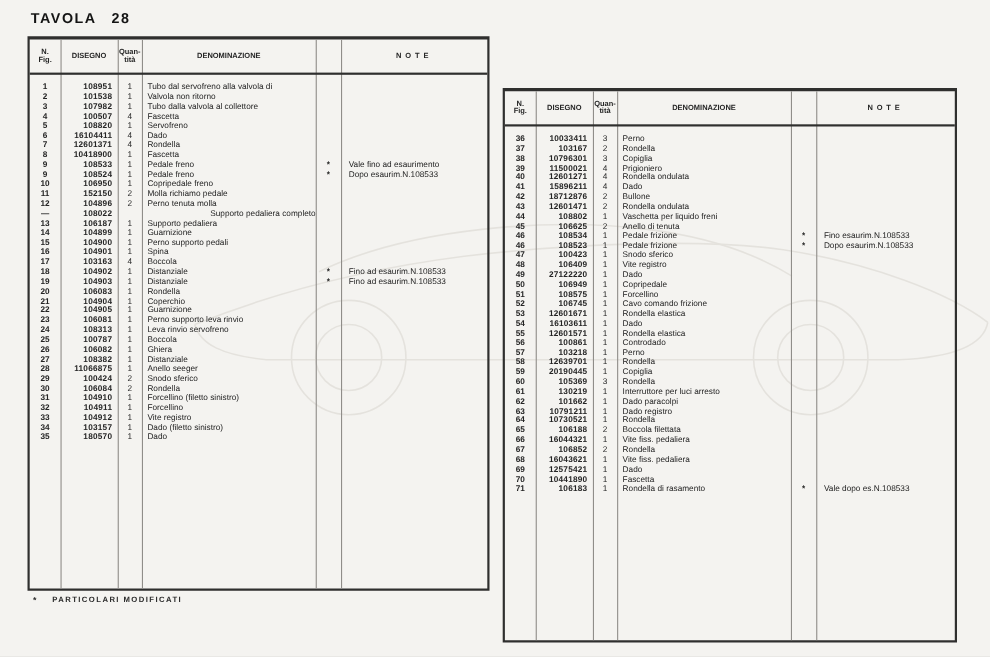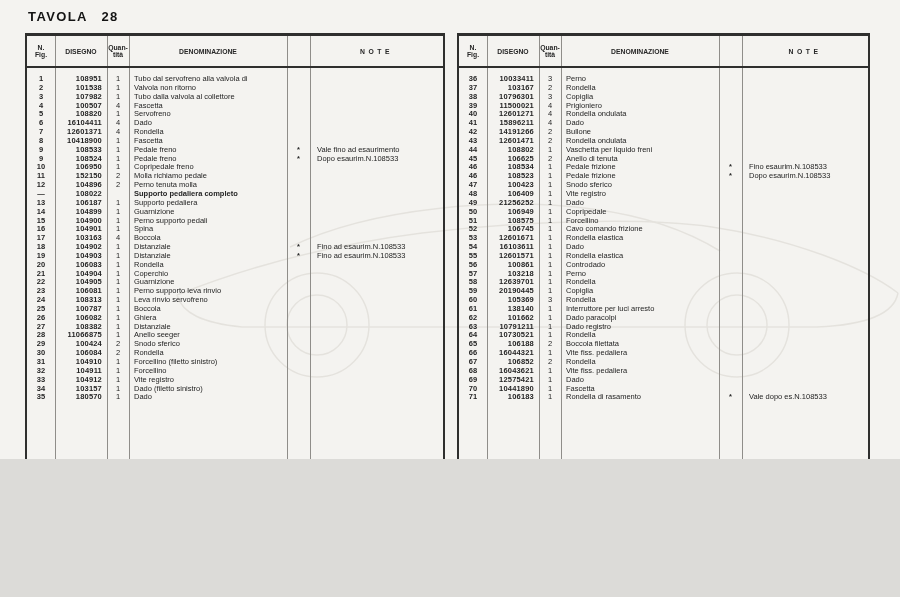--- a/index.html
+++ b/index.html
@@ -1,42 +1,42 @@
 <!DOCTYPE html>
 <html><head>
 <meta charset="utf-8">
 <style>
   html,body{margin:0;padding:0;background:#dcdbd8;}
-  .page{position:relative;width:900px;height:459px;background:#f4f3f0;
+  .page{position:relative;width:900px;height:597px;background:#f4f3f0;
         font-family:"Liberation Sans",sans-serif;color:#1d1d1d;overflow:hidden;}
   .title{position:absolute;left:28px;top:9px;font-size:13px;font-weight:bold;
          letter-spacing:1.4px;word-spacing:9px;color:#141414;z-index:3;}
   .watermark{position:absolute;left:172px;top:175px;z-index:0;opacity:.6;}
   .ptable{position:absolute;top:33px;height:504px;border:2px solid #2f2f2e;
           border-top-width:3px;box-sizing:border-box;z-index:1;background:transparent;}
   #left-table{left:25px;width:420px;}
-  #right-table{left:457px;width:413px;}
+  #right-table{left:457px;width:413px;margin-top:47px;}
   .vline{position:absolute;top:0;bottom:0;width:1px;background:#8f8d89;}
   .v1{left:28px}.v2{left:80px}.v3{left:102px}.v4{left:260px}.v5{left:283px}
   .thead{position:relative;height:30px;border-bottom:2px solid #2f2f2e;display:grid;
          grid-template-columns:28px 52px 22px 158px 23px 1fr;align-items:center;
          text-align:center;font-size:6.8px;font-weight:bold;color:#262626;z-index:2;}
   .thead .h span{display:block;line-height:7.5px;}
   .note-h{letter-spacing:3.5px;}
   .tbody{position:absolute;top:32px;left:0;right:0;bottom:0;padding-top:7px;}
   .trow{display:grid;grid-template-columns:28px 52px 22px 158px 23px 1fr;
         height:8.85px;font-size:7.5px;line-height:8.8px;white-space:nowrap;color:#242424;}
   .c-fig{text-align:center;font-weight:bold;}
   .c-dis{text-align:right;padding-right:5px;font-weight:bold;letter-spacing:.2px;}
   .c-qty{text-align:center;}
   .c-den{padding-left:5px;overflow:hidden;}
   .c-den.indent{padding-left:14px;}
   .c-star{text-align:center;font-weight:bold;}
   .c-note{padding-left:7px;}
-  .trow.bold .c-den{font-weight:bold;}
+  .trow.bold .c-den{font-weight:normal;text-align:right;}
   .footer{position:absolute;left:30px;top:541px;font-size:7px;font-weight:bold;
           letter-spacing:1.3px;color:#2a2a2a;display:flex;align-items:center;gap:13px;z-index:3;}
   .footer .star{font-size:8px;}
 </style>
 </head>
 <body>
 
 <div class="page">
 
   <div class="watermark">
@@ -437,21 +437,21 @@
         <div class="trow">
           <div class="c-fig">41</div>
           <div class="c-dis">15896211</div>
           <div class="c-qty">4</div>
           <div class="c-den">Dado</div>
           <div class="c-star"></div>
           <div class="c-note"></div>
         </div>
         <div class="trow">
           <div class="c-fig">42</div>
-          <div class="c-dis">14191266</div>
+          <div class="c-dis">18712876</div>
           <div class="c-qty">2</div>
           <div class="c-den">Bullone</div>
           <div class="c-star"></div>
           <div class="c-note"></div>
         </div>
         <div class="trow">
           <div class="c-fig">43</div>
           <div class="c-dis">12601471</div>
           <div class="c-qty">2</div>
           <div class="c-den">Rondella ondulata</div>
@@ -501,21 +501,21 @@
         <div class="trow">
           <div class="c-fig">48</div>
           <div class="c-dis">106409</div>
           <div class="c-qty">1</div>
           <div class="c-den">Vite registro</div>
           <div class="c-star"></div>
           <div class="c-note"></div>
         </div>
         <div class="trow">
           <div class="c-fig">49</div>
-          <div class="c-dis">21256252</div>
+          <div class="c-dis">27122220</div>
           <div class="c-qty">1</div>
           <div class="c-den">Dado</div>
           <div class="c-star"></div>
           <div class="c-note"></div>
         </div>
         <div class="trow">
           <div class="c-fig">50</div>
           <div class="c-dis">106949</div>
           <div class="c-qty">1</div>
           <div class="c-den">Copripedale</div>
@@ -597,21 +597,21 @@
         <div class="trow">
           <div class="c-fig">60</div>
           <div class="c-dis">105369</div>
           <div class="c-qty">3</div>
           <div class="c-den">Rondella</div>
           <div class="c-star"></div>
           <div class="c-note"></div>
         </div>
         <div class="trow">
           <div class="c-fig">61</div>
-          <div class="c-dis">138140</div>
+          <div class="c-dis">130219</div>
           <div class="c-qty">1</div>
           <div class="c-den">Interruttore per luci arresto</div>
           <div class="c-star"></div>
           <div class="c-note"></div>
         </div>
         <div class="trow">
           <div class="c-fig">62</div>
           <div class="c-dis">101662</div>
           <div class="c-qty">1</div>
           <div class="c-den">Dado paracolpi</div>

